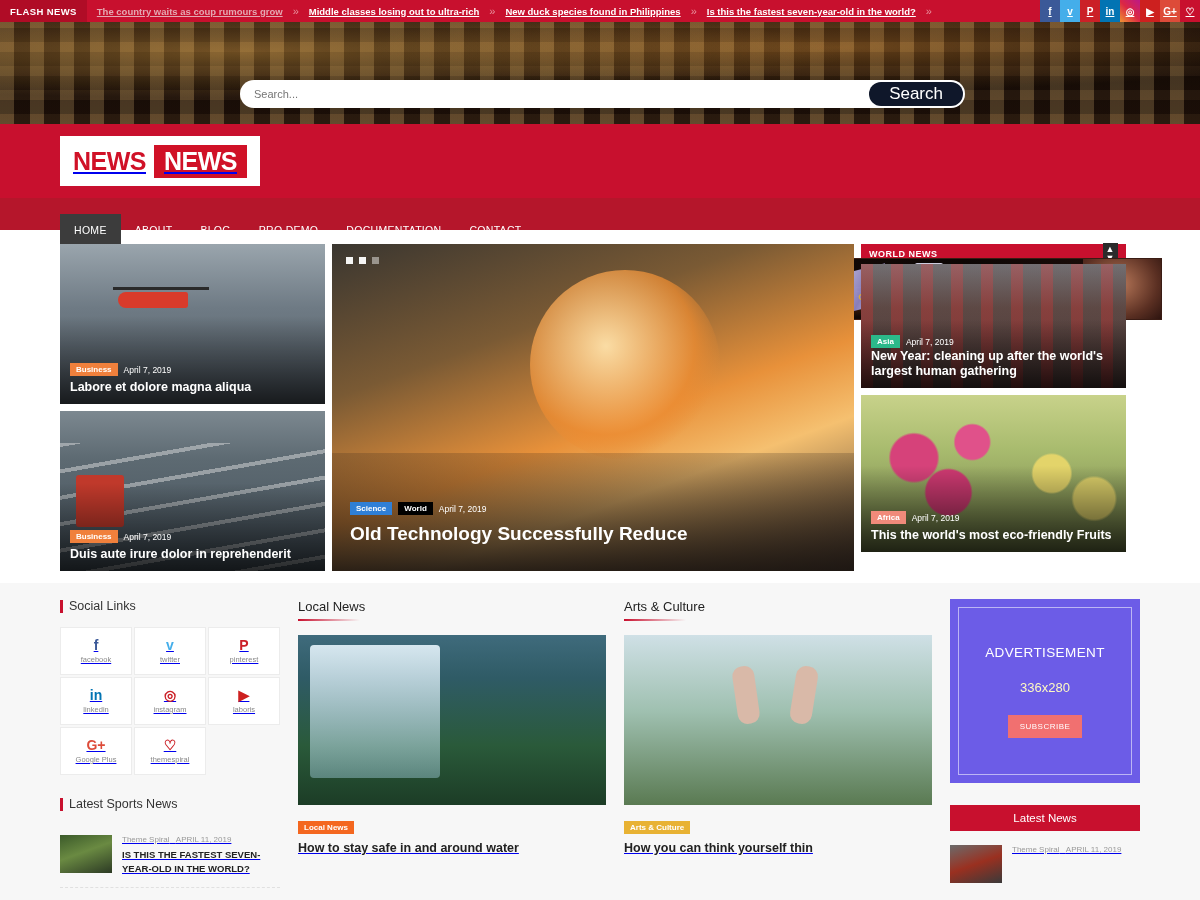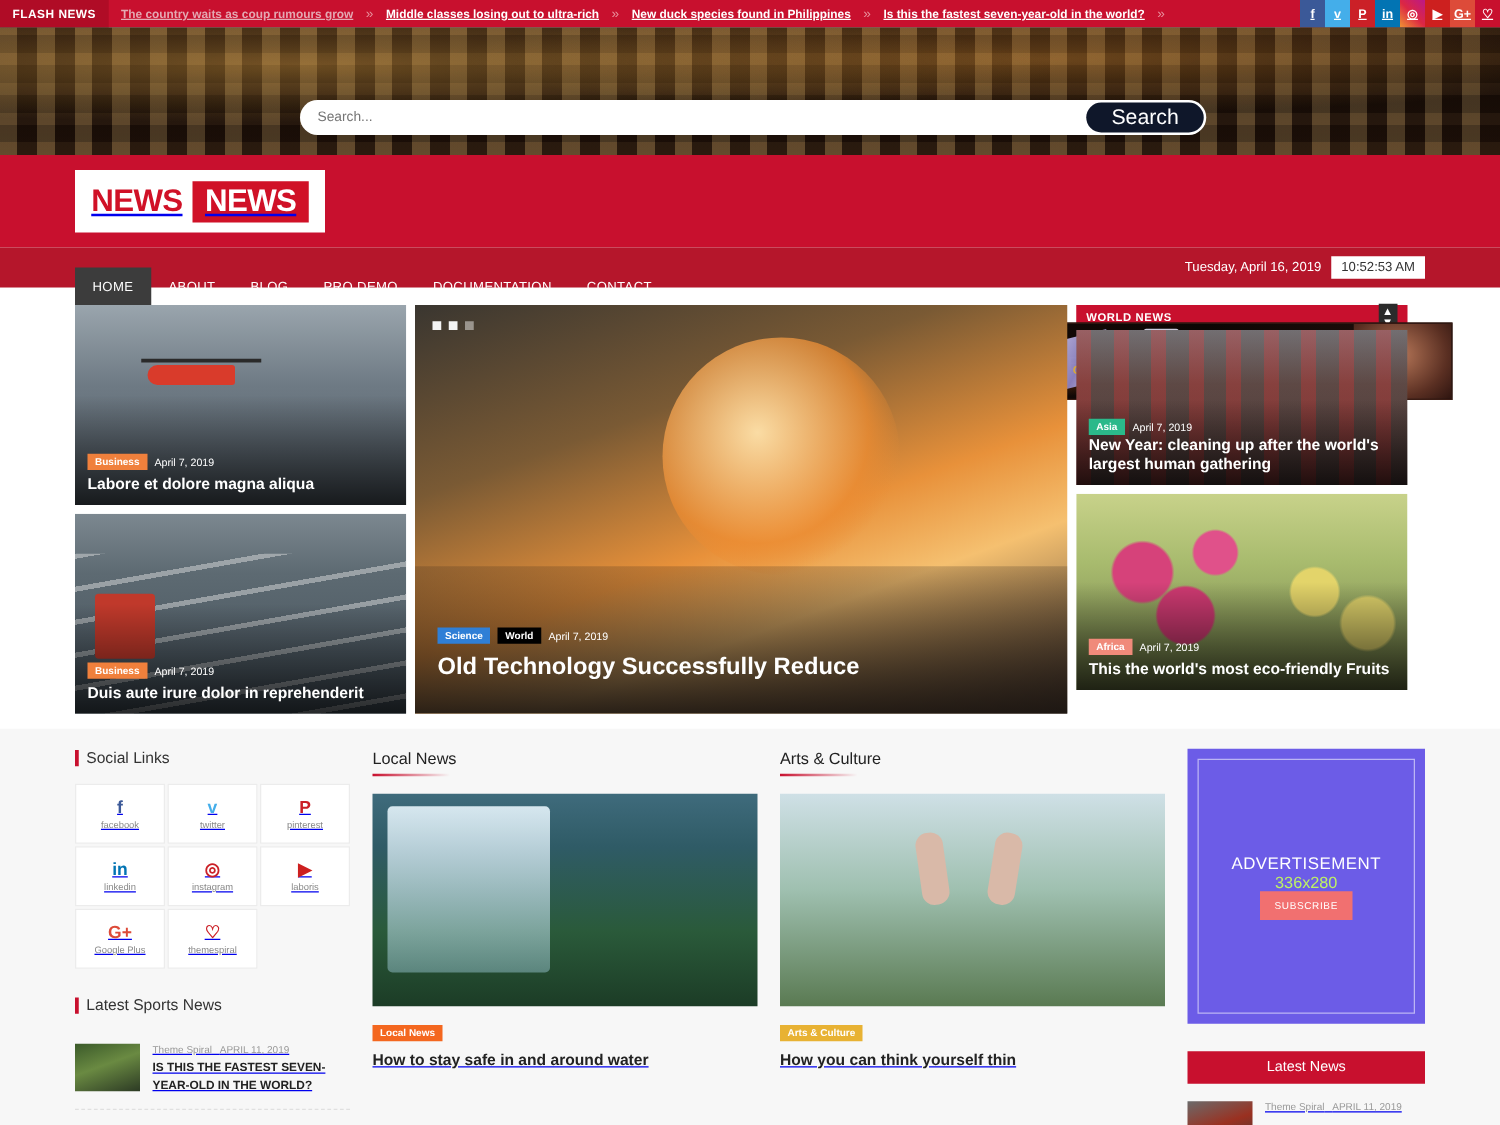--- a/index.html
+++ b/index.html
@@ -173,25 +173,25 @@
   .feat-img { width:100%; height:170px; position:relative; }
   .fi-falls { background:linear-gradient(180deg,#3f6b7c 0%,#2f5b66 25%,#2a5a3a 65%,#1c3c26 100%); }
   .fi-falls::before { content:""; position:absolute; left:4%; top:6%; width:42%; height:78%;
     background:linear-gradient(180deg,rgba(235,248,255,.88),rgba(160,205,220,.45)); border-radius:4px; }
   .fi-hands { background:linear-gradient(180deg,#cfe0e6 0%,#9fc0b0 45%,#5a7a52 100%); }
   .fi-hands::before { content:""; position:absolute; left:36%; top:18%; width:22px; height:58px; background:#d9b9a8; border-radius:10px; transform:rotate(-8deg); }
   .fi-hands::after { content:""; position:absolute; left:55%; top:18%; width:22px; height:58px; background:#d9b9a8; border-radius:10px; transform:rotate(9deg); }
   .ftag { margin:11px 0 7px; }
   .ftitle { font-size:12.5px; font-weight:bold; color:#222; }
 
-  .adbox { width:190px; height:220px; background:#6c5ce7; position:relative;
-           display:flex; flex-direction:column; align-items:center; justify-content:center; gap:0; }
+  .adbox { width:190px; height:184px; background:#6c5ce7; position:relative;
+           display:flex; flex-direction:column; align-items:center; justify-content:center; gap:20px; }
   .adbox::before { content:""; position:absolute; left:8px; top:8px; right:8px; bottom:8px; border:1px solid rgba(255,255,255,.55); }
   .ad-t1 { color:#fff; font-size:13.5px; letter-spacing:.4px; z-index:1; }
-  .ad-t2 { color:#bef264; font-size:13px; z-index:1; }
+  .ad-t2 { color:#fef9c3; font-size:13px; z-index:1; }
   .ad-btn { background:#f17070; color:#fff; border:0; font-size:8px; padding:7px 12px; letter-spacing:.5px;
             z-index:1; cursor:pointer; font-family:"Liberation Sans",sans-serif; }
   .ln-head { background:#c8102e; color:#fff; text-align:center; font-size:11.5px; padding:7px 0; margin:22px 0 4px; }
 </style>
 </head>
 <body>
 
 <div class="flashbar">
   <div class="flash-label">FLASH NEWS</div>
   <div class="flash-items">
@@ -244,24 +244,20 @@
 
 <div class="navbar">
   <nav class="nav">
     <a class="active" href="#">HOME</a>
     <a href="#">ABOUT</a>
     <a href="#">BLOG</a>
     <a href="#">PRO DEMO</a>
     <a href="#">DOCUMENTATION</a>
     <a href="#">CONTACT</a>
   </nav>
-  <div class="datetime">
-    <span class="dt-date">Tuesday, April 16, 2019</span>
-    <span class="dt-time">10:52:53 AM</span>
-  </div>
 </div>
 
 <div class="featured">
 
   <div class="col-left">
     <a class="card" href="#" style="height:160px">
       <span class="img img-heli"></span>
       <span class="shade"></span>
       <span class="meta">
         <span class="badge" style="background:#f0803c">Business</span>

